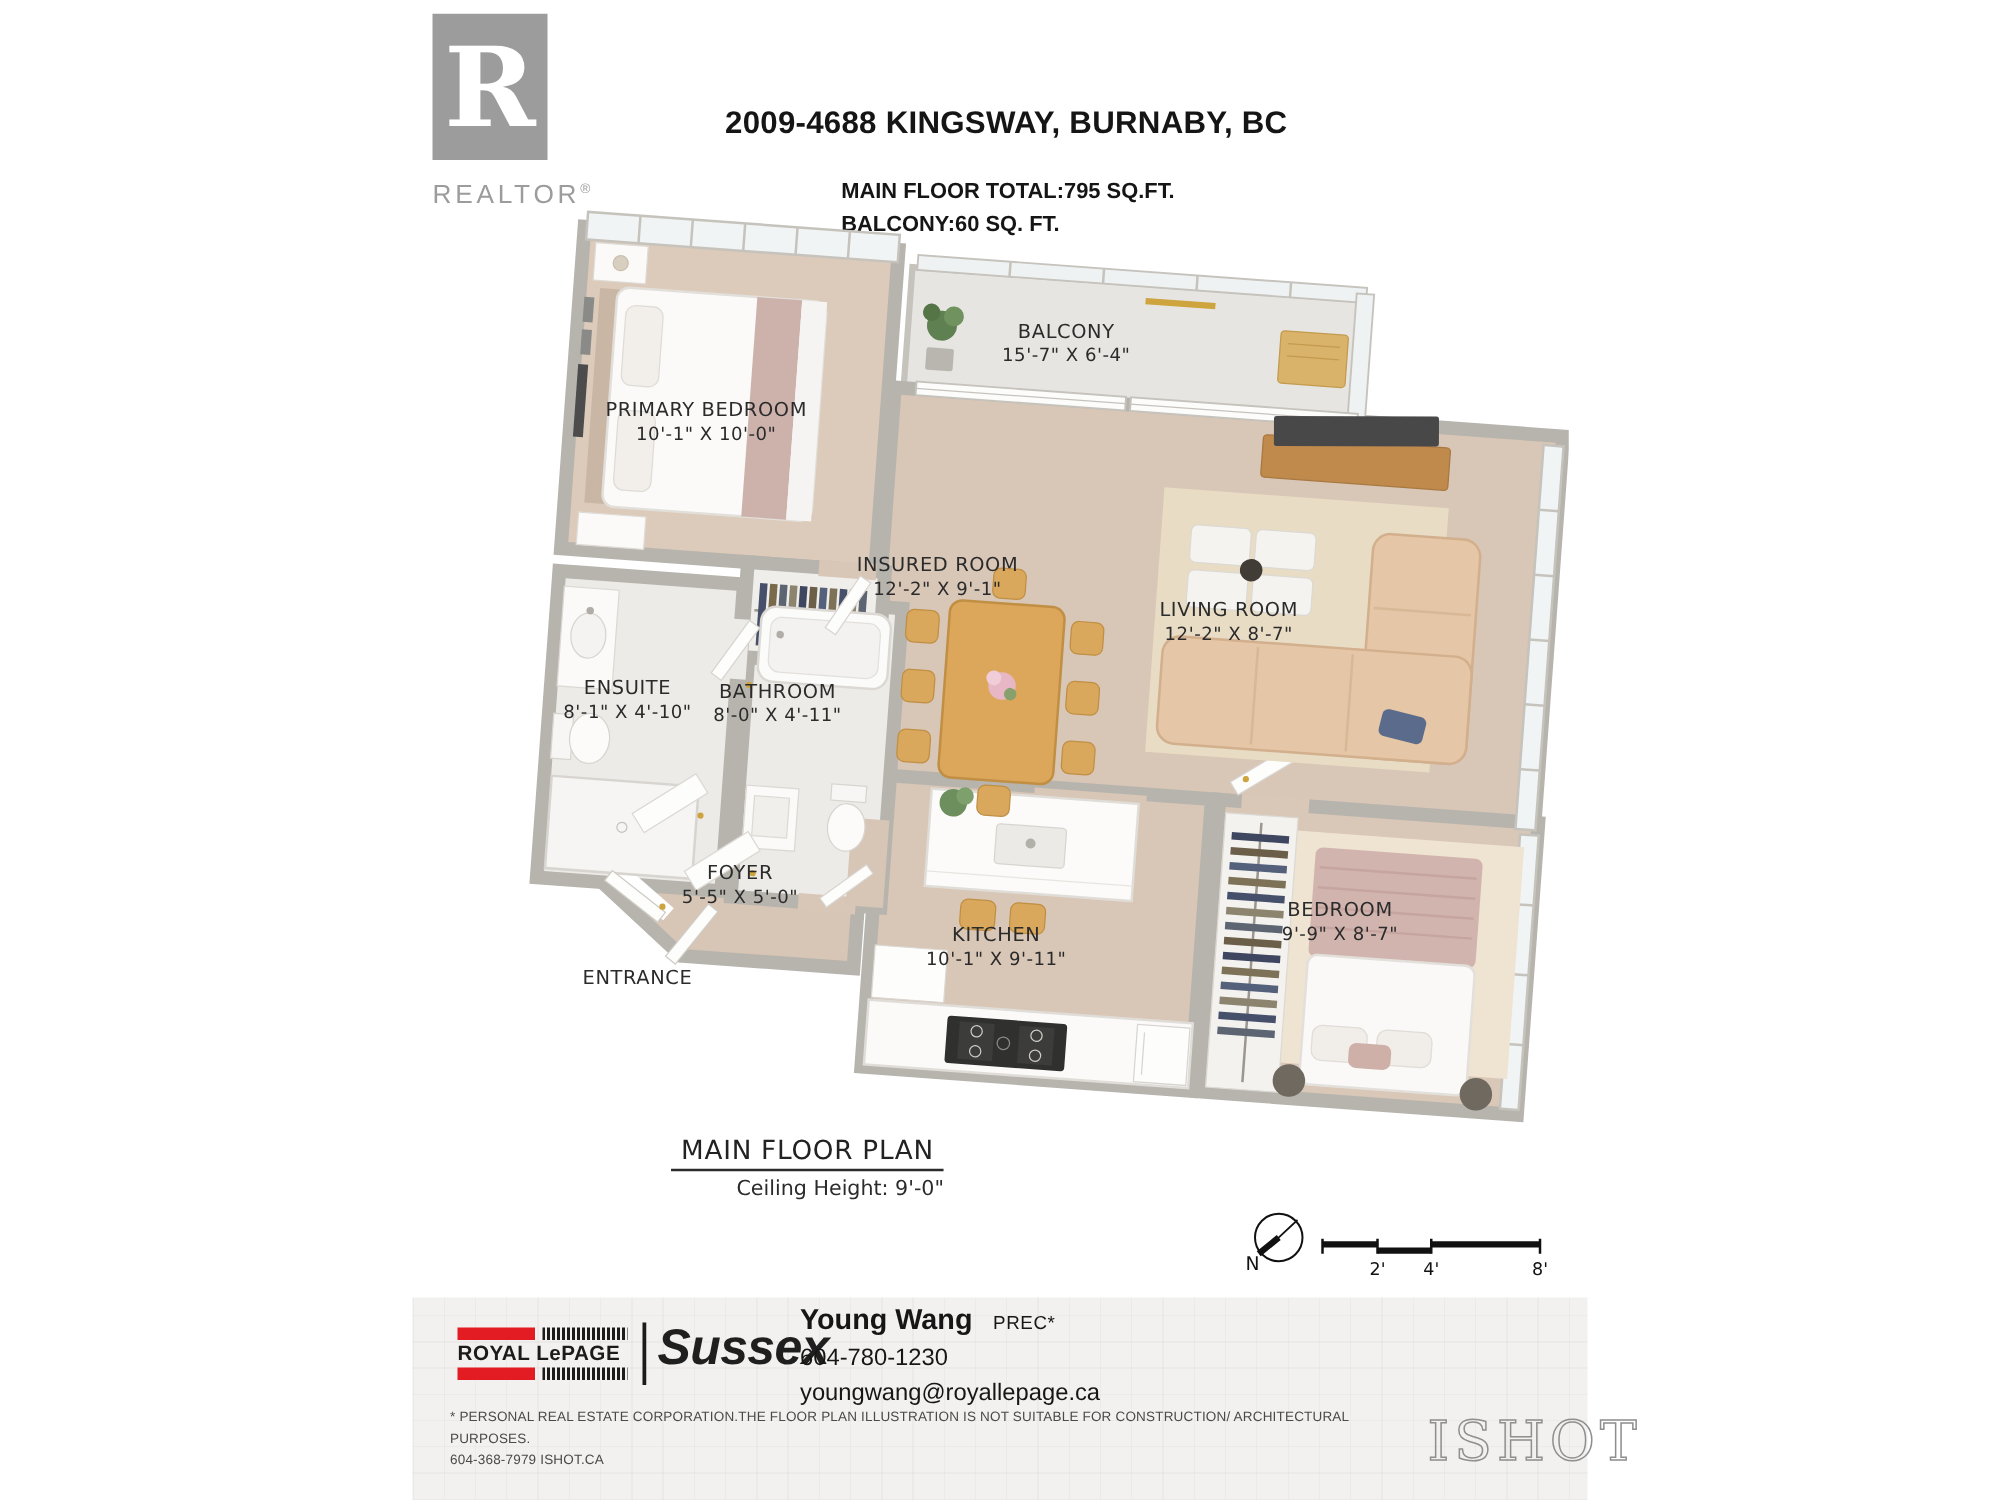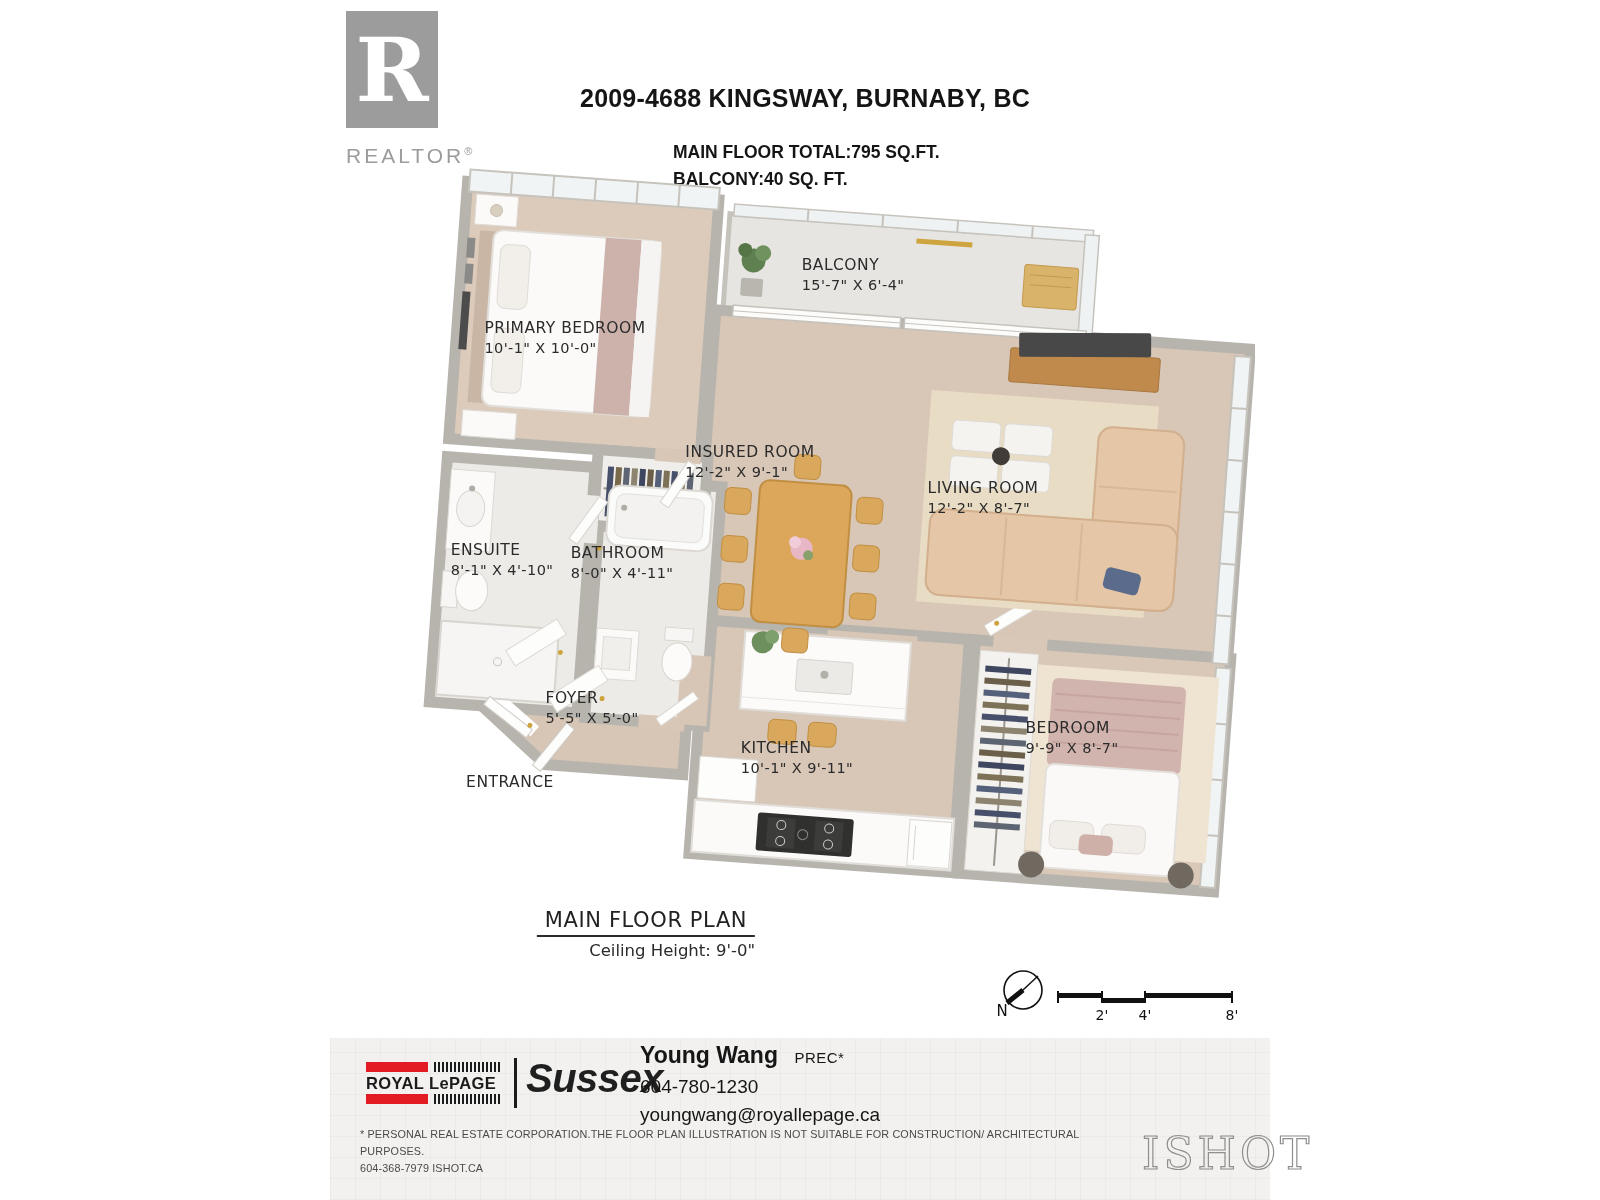--- a/index.html
+++ b/index.html
@@ -22,21 +22,21 @@
   .area-row .val{font-weight:bold;}
   .area-row.second .lbl,.area-row.second .val{font-weight:600;}
 
   
   .plan-svg{position:absolute;left:355px;top:165px;width:900px;height:740px;}
   .w{stroke:#b7b4ae;stroke-width:11;stroke-linejoin:miter;}
   .wg{stroke:#c6c3bd;stroke-width:5;}
   .mull{stroke:#c6c3bd;stroke-width:2;}
   .gold{fill:#cda43e;}
 
-  .room-label{position:absolute;transform:translateX(-50%);white-space:nowrap;
+  .room-label{position:absolute;transform:translateX(-50%);text-align:center;white-space:nowrap;
               color:#2b2b2b;}
   .room-label .nm{display:block;font-size:15.5px;letter-spacing:0.5px;line-height:20px;}
   .room-label .dm{display:block;font-size:14.5px;letter-spacing:0.4px;line-height:20px;}
   .room-label .dm:empty{display:none;}
 
   .caption{position:absolute;left:646px;top:908px;transform:translateX(-50%);text-align:right;}
   .caption .cap-title{display:inline-block;font-size:21px;letter-spacing:0.6px;color:#222;
                       border-bottom:2px solid #2b2b2b;padding:0 8px 3px;}
   .caption .cap-sub{margin-top:4px;font-size:16.5px;color:#2b2b2b;}
 
@@ -82,21 +82,21 @@
 
   <div class="title">2009-4688 KINGSWAY, BURNABY, BC</div>
 
   <div class="area-table">
     <div class="area-row">
       <span class="lbl">MAIN FLOOR TOTAL:</span>
       <span class="val">795 SQ.FT.</span>
     </div>
     <div class="area-row second">
       <span class="lbl">BALCONY:</span>
-      <span class="val">40 SQ. FT.</span>
+      <span class="val">60 SQ. FT.</span>
     </div>
   </div>
 
   <svg class="plan-svg" viewBox="0 0 900 740">
     <g transform="rotate(4.2 450 365)">
 
       <rect class="w" x="88" y="42" width="252" height="258" fill="#dccaba"></rect>
       <rect class="wg" x="352" y="55" width="366" height="97" fill="#e7e5e1"></rect>
       <rect class="w" x="345" y="152" width="536" height="318" fill="#d8c6b6"></rect>
       <rect class="w" x="358" y="462" width="264" height="234" fill="#d8c6b6"></rect>

